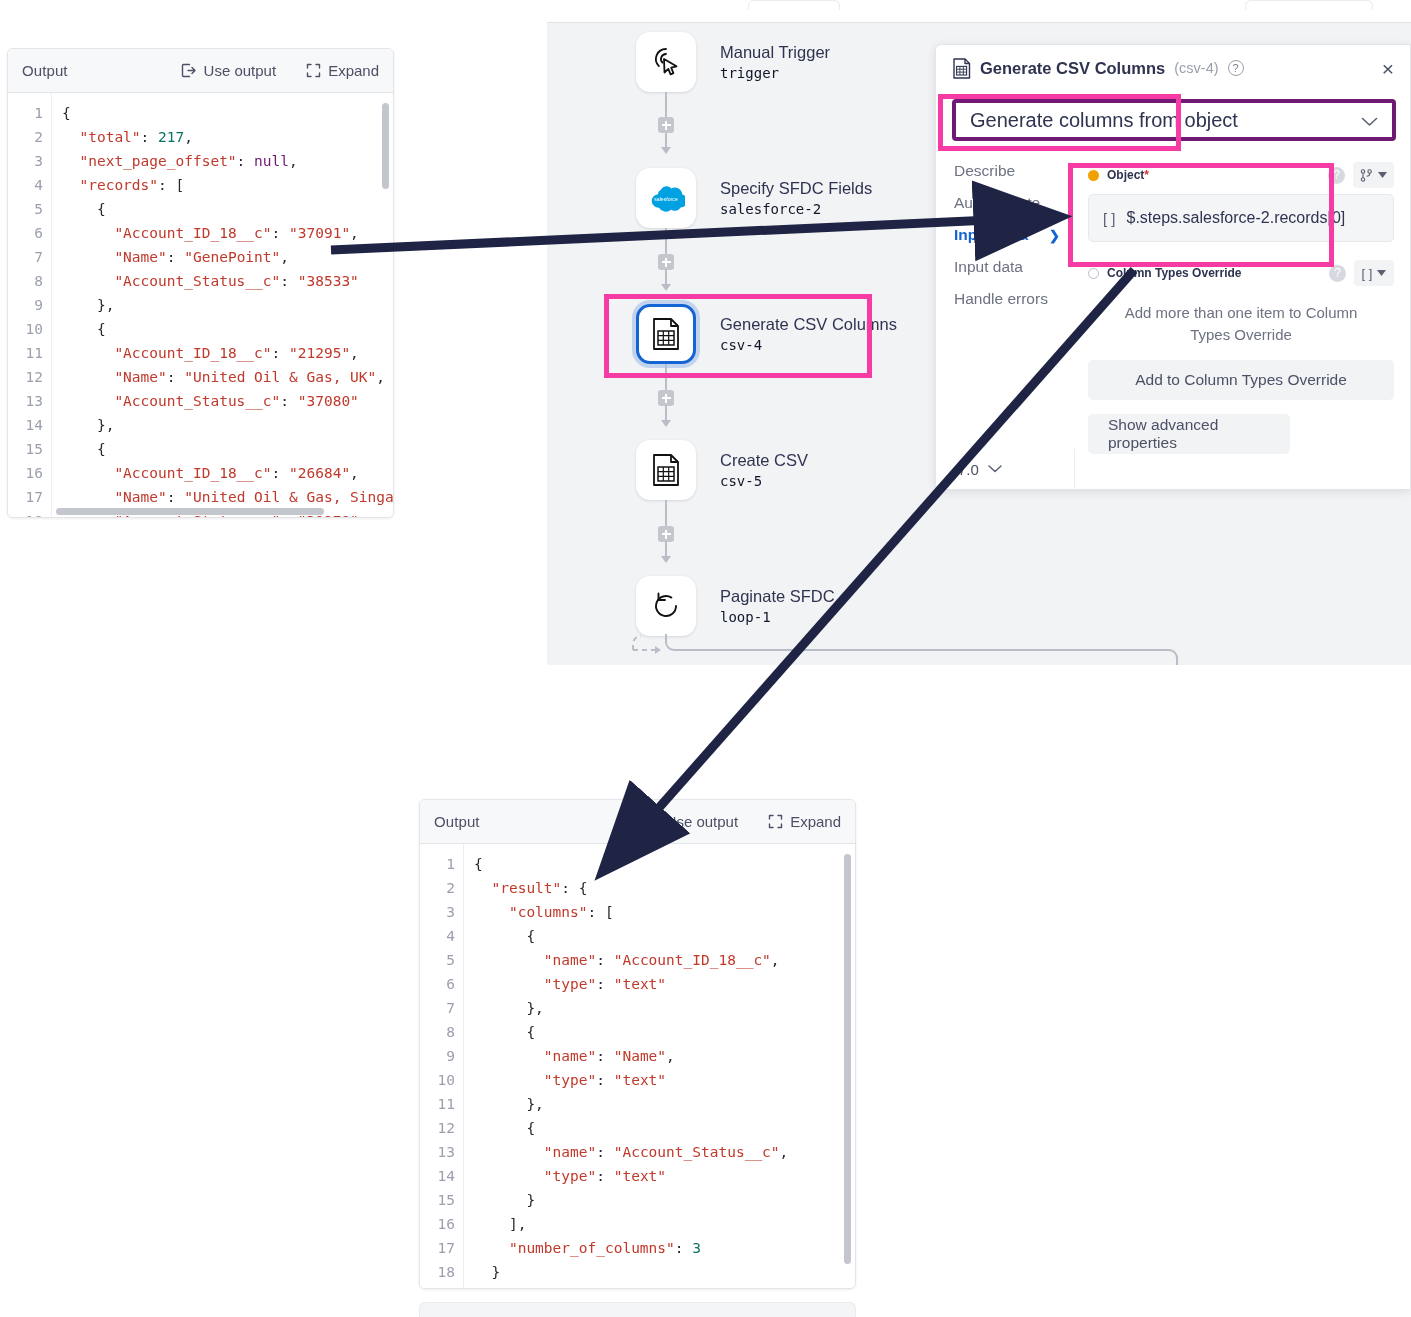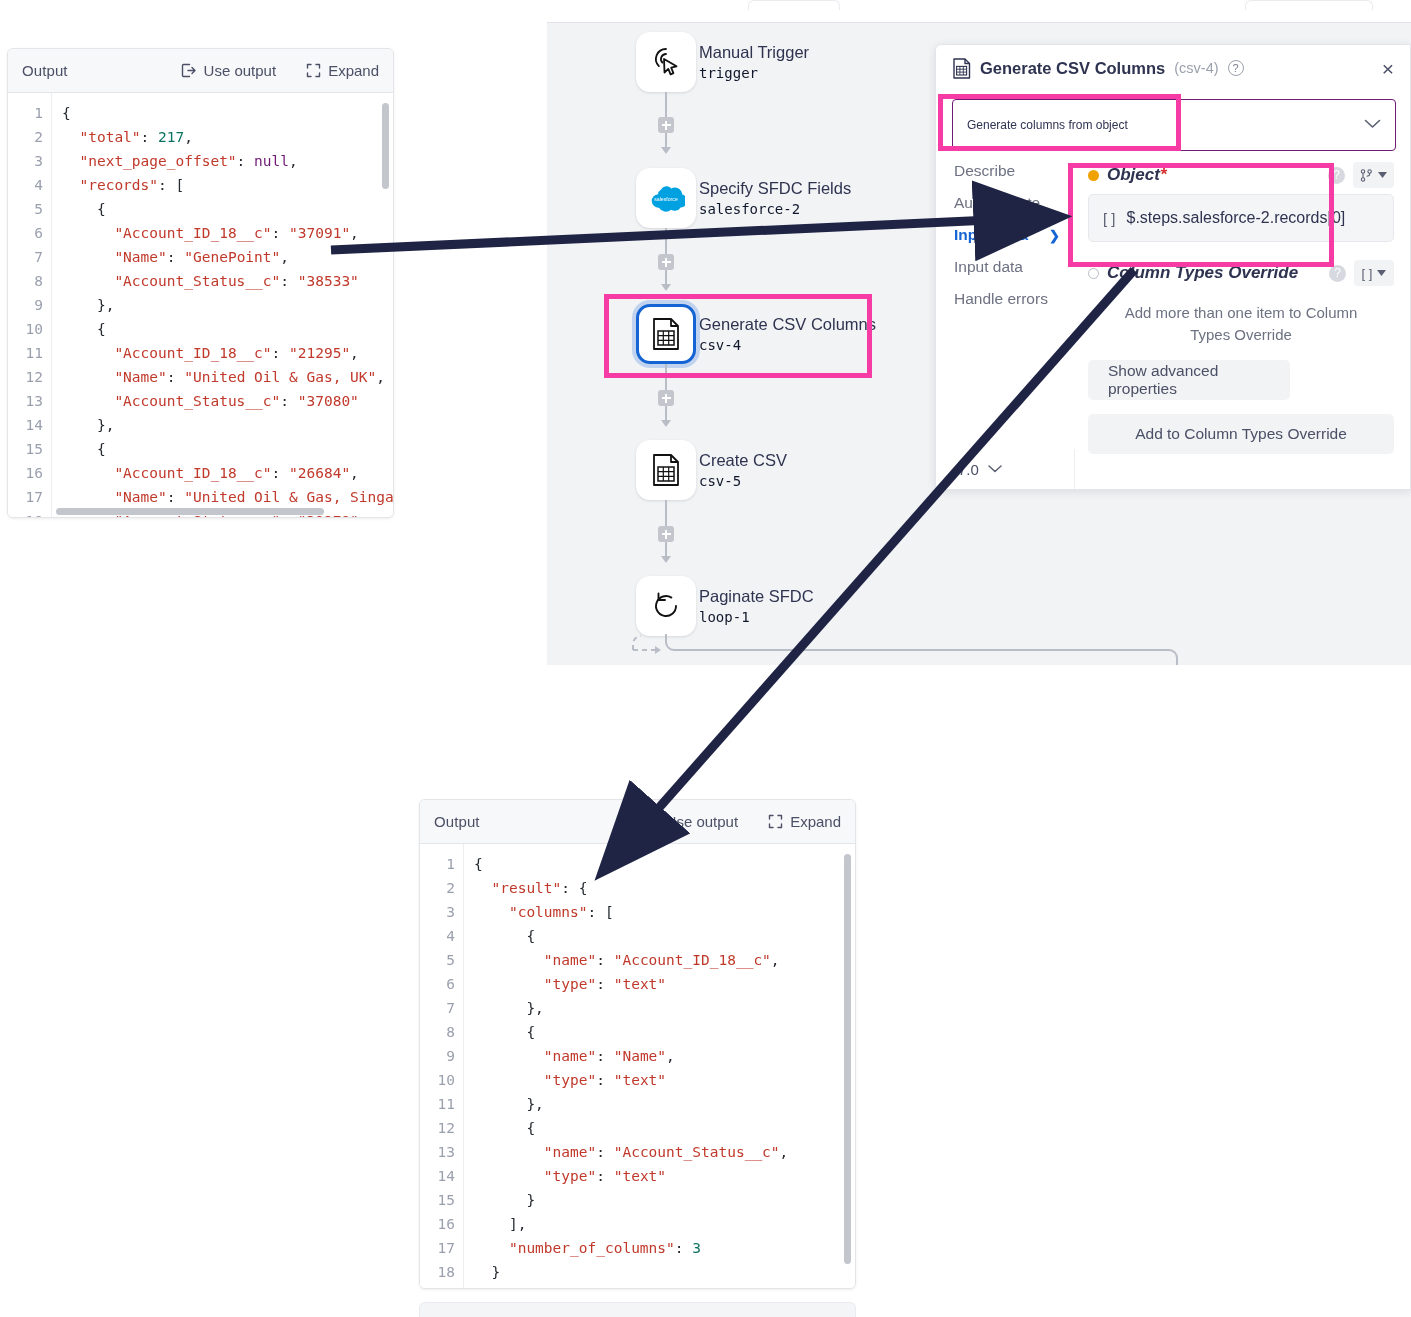--- a/index.html
+++ b/index.html
@@ -104,21 +104,21 @@
     left:547px; top:22px;
     width:864px; height:643px;
     background:#f2f3f5;
     border-top:1px solid #e0e2e7;
     overflow:hidden;
   }
   .node {
     position:absolute;
     display:flex;
     align-items:center;
-    gap:3px;
+    gap:24px;
   }
   .node-icon {
     width:60px; height:60px;
     flex:none;
     background:#ffffff;
     border-radius:14px;
     box-shadow:0 1px 3px rgba(18,21,38,.13);
     display:flex;
     align-items:center;
     justify-content:center;
@@ -209,27 +209,27 @@
   .cfg-close {
     margin-left:auto;
     font-size:21px;
     color:#4b5066;
     cursor:pointer;
     line-height:1;
   }
   .cfg-select {
     position:absolute;
     left:16px; top:54px;
-    width:444px; height:52px;
-    border:1px solid #701a75;
+    width:444px; height:42px;
+    border:4px solid #701a75;
     border-radius:4px;
     display:flex;
     align-items:center;
     padding:0 14px;
-    font-size:12px;
+    font-size:20px;
     color:#2e3350;
     cursor:pointer;
     background:#fff;
   }
   .cfg-select .chev { margin-left:auto; color:#5a6072; }
 
   .cfg-side {
     position:absolute;
     left:0; top:110px;
     width:138px;
@@ -263,24 +263,23 @@
     background:#f0a202;
     flex:none;
   }
   .dot-empty {
     width:11px;height:11px;border-radius:50%;
     border:1.4px solid #b9bdc7;
     background:#fff;
     flex:none;
   }
   .field-label {
-    font-size:17px;
+    font-size:12px;
     font-weight:bold;
     color:#2e3350;
-    font-style:italic;
   }
   .req { color:#d63030; font-weight:bold; }
   .field-help {
     margin-left:auto;
     width:17px;height:17px;border-radius:50%;
     background:#d6d9df;
     color:#fff;
     font-size:12px;
     display:flex;align-items:center;justify-content:center;
     cursor:pointer;
@@ -578,23 +577,23 @@
       <span class="typebtn">
         <span style="font-size:13px;">[ ]</span>
         <svg width="9" height="6" viewBox="0 0 9 6">
             <path d="M0 0h9L4.5 6z" fill="#5a6072"></path>
           </svg>
       </span>
     </div>
 
     <div class="hint">Add more than one item to Column Types Override</div>
 
+    <div class="ghost-btn">Add to Column Types Override</div>
+
     <div class="ghost-btn left">Show advanced properties</div>
-
-    <div class="ghost-btn">Add to Column Types Override</div>
   </div>
 
   <div class="cfg-foot-sep"></div>
   <div class="cfg-version">
     <span>7.0</span>
     <svg width="14" height="8" viewBox="0 0 14 8">
         <path d="M1 1l6 5.5L13 1" fill="none" stroke="#5a6072" stroke-width="1.5" stroke-linecap="round" stroke-linejoin="round"></path>
       </svg>
   </div>
 </div>

